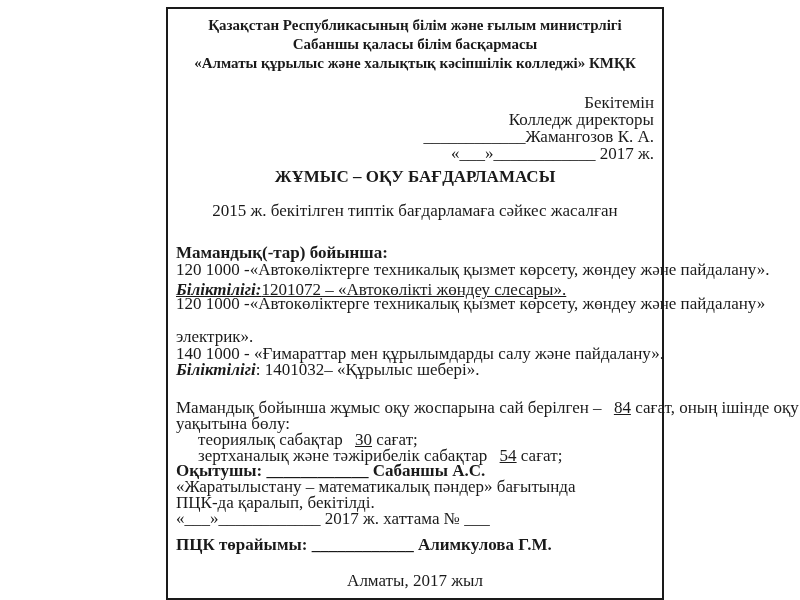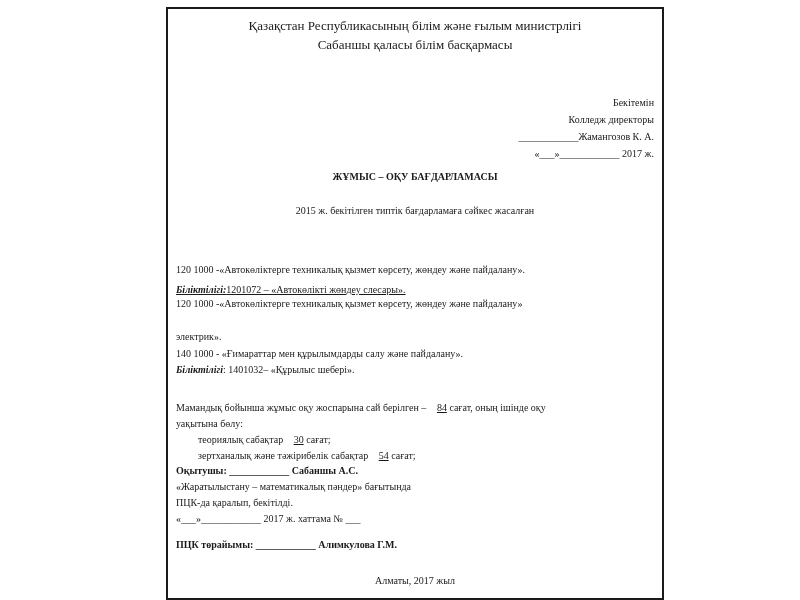--- a/index.html
+++ b/index.html
@@ -8,43 +8,45 @@
       font-family: "Liberation Serif", "DejaVu Serif", serif; color: #1a1a1a;
     }
     .page {
       position: absolute; left: 166px; top: 7px; width: 494px; height: 589px;
       border: 2px solid #1a1a1a; background: #ffffff; box-sizing: content-box;
     }
     .line { position: absolute; white-space: nowrap; line-height: 17px; }
     .center { left: 0; right: 0; text-align: center; }
     .right { right: 8px; text-align: right; }
     .left { left: 8px; }
-    .h1 { font-weight: normal; font-size: 13px; }
-    .t { font-size: 10px; }
+    .h1 { font-weight: bold; font-size: 15px; }
+    .t { font-size: 17px; }
     .b { font-weight: bold; }
     .bi { font-weight: bold; font-style: italic; }
     .u { text-decoration: underline; padding-left: 8px; }
     .ind { left: 30px; }
   </style>
 </head>
 <body>
 
 <div class="page">
 
   <div class="line center h1" style="top:8px;">Қазақстан Республикасының білім және ғылым министрлігі</div>
   <div class="line center h1" style="top:27px;">Сабаншы қаласы білім басқармасы</div>
+  <div class="line center h1" style="top:46px;">«Алматы құрылыс және халықтық кәсіпшілік колледжі» КМҚК</div>
 
   <div class="line right t" style="top:85px;">Бекітемін</div>
   <div class="line right t" style="top:102px;">Колледж  директоры</div>
   <div class="line right t" style="top:119px;">____________Жамангозов К. А.</div>
   <div class="line right t" style="top:136px;">«___»____________ 2017 ж.</div>
 
   <div class="line center t b" style="top:159px;">ЖҰМЫС – ОҚУ  БАҒДАРЛАМАСЫ</div>
   <div class="line center t" style="top:193px;">2015 ж. бекітілген типтік бағдарламаға сәйкес жасалған</div>
 
+  <div class="line left t b" style="top:235px;">Мамандық(-тар) бойынша:</div>
   <div class="line left t" style="top:252px;">120 1000 -«Автокөліктерге техникалық қызмет көрсету, жөндеу және пайдалану».</div>
   <div class="line left t" style="top:272px;text-decoration:underline;"><span class="bi">Біліктілігі:</span><span>1201072 – «Автокөлікті жөндеу слесары».</span></div>
   <div class="line left t" style="top:286px;">120 1000 -«Автокөліктерге техникалық қызмет көрсету, жөндеу және пайдалану»</div>
   <div class="line left t" style="top:319px;">электрик».</div>
   <div class="line left t" style="top:336px;">140 1000 - «Ғимараттар мен құрылымдарды салу және пайдалану».</div>
   <div class="line left t" style="top:352px;"><span class="bi">Біліктілігі</span><span>: 1401032– «Құрылыс шебері».</span></div>
 
   <div class="line left t" style="top:390px;"><span>Мамандық бойынша жұмыс оқу жоспарына сай берілген – </span><span class="u">84</span><span> сағат, оның ішінде оқу</span></div>
   <div class="line left t" style="top:406px;">уақытына бөлу:</div>
   <div class="line ind t" style="top:422px;"><span>теориялық сабақтар </span><span class="u">30</span><span> сағат;</span></div>

